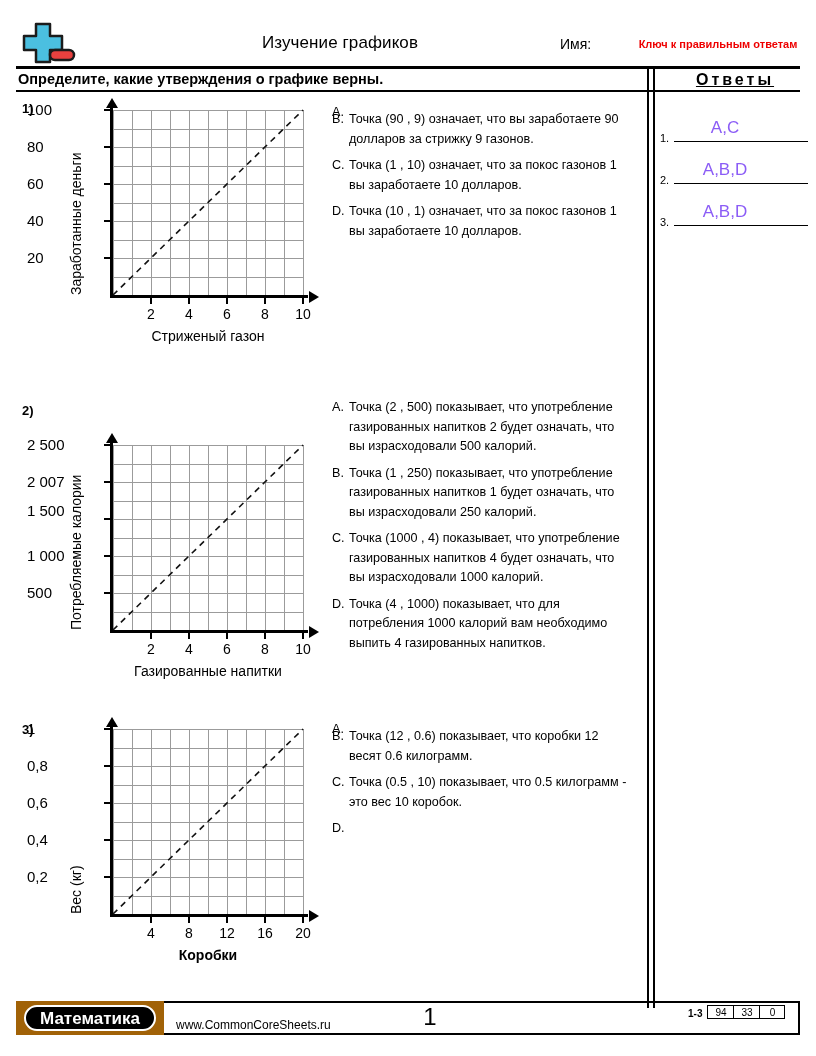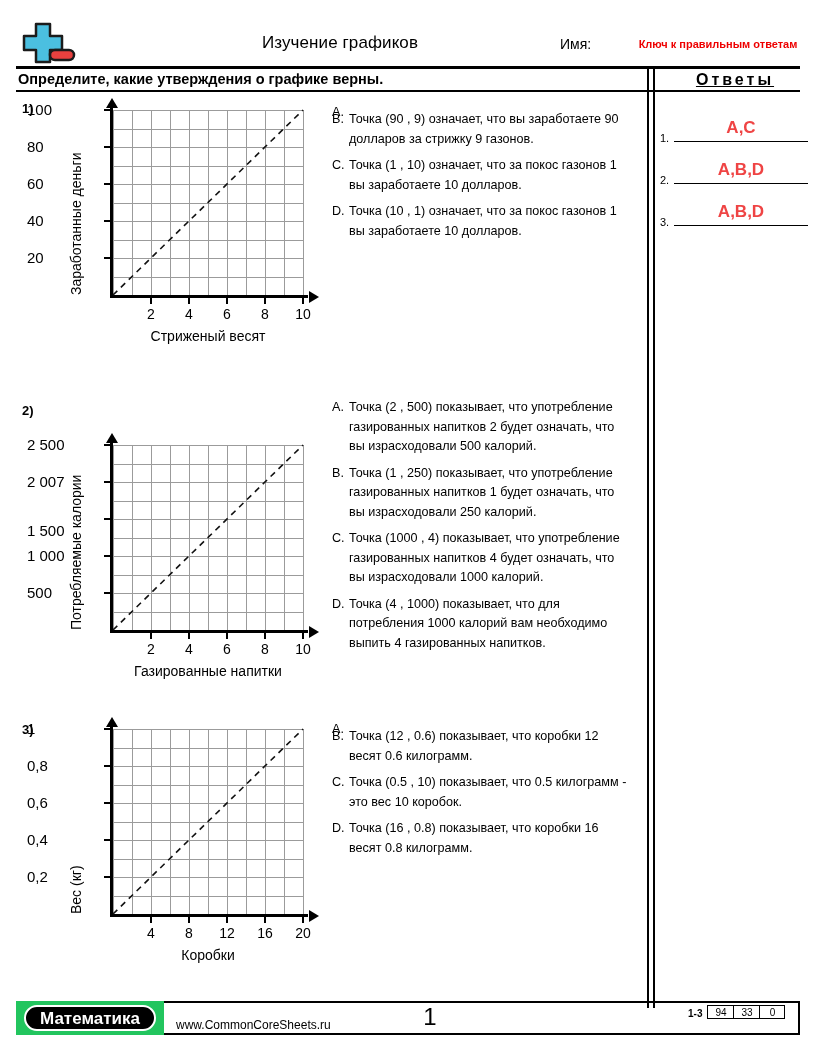--- a/index.html
+++ b/index.html
@@ -81,24 +81,24 @@
   }
   .answer-row {
     position: absolute; left: 660px;
     width: 148px; height: 34px;
   }
   .answer-num {
     position: absolute; left: 0; top: 14px;
     font-size: 11px;
   }
   .answer-value {
-    position: absolute; left: 16px; top: 0;
+    position: absolute; left: 0; top: 0;
     width: 130px; text-align: center;
-    font-size: 17px; font-weight: bold;
-    color: #ef4444;
+    font-size: 17px; font-weight: normal;
+    color: #8b5cf6;
   }
   .answer-line {
     position: absolute; left: 14px; top: 23px;
     width: 134px; height: 1px; background: #000;
   }
 
   
   .problem { position: absolute; left: 0; }
   .problem-number {
     position: absolute;
@@ -183,21 +183,21 @@
 
   
   #footer-box {
     position: absolute; left: 16px; top: 1001px;
     width: 784px; height: 34px;
     border: 2px solid #000;
   }
   #math-badge {
     position: absolute; left: 16px; top: 1001px;
     width: 148px; height: 34px;
-    background: #22c55e;
+    background: #a16207;
     color: #fff;
   }
   #math-badge-inner {
     position: absolute; left: 8px; top: 4px;
     width: 132px; height: 26px;
     background: #000;
     border: 2px solid #fff;
     border-radius: 13px;
     color: #fff;
     font-size: 17px; font-weight: bold;
@@ -300,21 +300,21 @@
         <div class="gridline-h" style="top: 37px; left: 0px; width: 190px;"></div>
         <div class="gridline-h" style="top: 56px; left: 0px; width: 190px;"></div>
         <div class="gridline-h" style="top: 74px; left: 0px; width: 190px;"></div>
         <div class="gridline-h" style="top: 93px; left: 0px; width: 190px;"></div>
         <div class="gridline-h" style="top: 111px; left: 0px; width: 190px;"></div>
         <div class="gridline-h" style="top: 130px; left: 0px; width: 190px;"></div>
         <div class="gridline-h" style="top: 148px; left: 0px; width: 190px;"></div>
         <div class="gridline-h" style="top: 167px; left: 0px; width: 190px;"></div>
         <div class="gridline-h" style="top: 185px; left: 0px; width: 190px;"></div>
       </div>
-    <div class="axis-label-x" id="chart1-xlabel" style="left: 73px; width: 270px; top: 233px;">Стриженый весят</div>
+    <div class="axis-label-x" id="chart1-xlabel" style="left: 73px; width: 270px; top: 233px;">Стриженый газон</div>
     <div class="axis-label-y" id="chart1-ylabel" style="left: 68px; top: 200px;">Заработанные деньги</div>
   <div class="axis-y" style="left: 110px; top: 13px; height: 190px;"></div>
       <div class="axis-x" style="left: 110px; top: 200px; width: 198px;"></div>
       <div class="arrow-up" style="left: 105.5px; top: 3px;"></div>
       <div class="arrow-right" style="left: 309px; top: 195.5px;"></div>
       <div class="tick-y" style="left: 104px; top: 162px;"></div>
       <div class="ytick-label" style="left: 27px; width: 74px; top: 154px;">20</div>
       <div class="tick-y" style="left: 104px; top: 125px;"></div>
       <div class="ytick-label" style="left: 27px; width: 74px; top: 117px;">40</div>
       <div class="tick-y" style="left: 104px; top: 88px;"></div>
@@ -389,21 +389,21 @@
     <div class="axis-label-y" id="chart2-ylabel" style="left: 68px; top: 200px;">Потребляемые калории</div>
   <div class="axis-y" style="left: 110px; top: 13px; height: 190px;"></div>
       <div class="axis-x" style="left: 110px; top: 200px; width: 198px;"></div>
       <div class="arrow-up" style="left: 105.5px; top: 3px;"></div>
       <div class="arrow-right" style="left: 309px; top: 195.5px;"></div>
       <div class="tick-y" style="left: 104px; top: 162px;"></div>
       <div class="ytick-label" style="left: 27px; width: 74px; top: 154px;">500</div>
       <div class="tick-y" style="left: 104px; top: 125px;"></div>
       <div class="ytick-label" style="left: 27px; width: 74px; top: 117px;">1 000</div>
       <div class="tick-y" style="left: 104px; top: 88px;"></div>
-      <div class="ytick-label" style="left: 27px; width: 74px; top: 92px;">1 500</div>
+      <div class="ytick-label" style="left: 27px; width: 74px; top: 72px;">1 500</div>
       <div class="tick-y" style="left: 104px; top: 51px;"></div>
       <div class="ytick-label" style="left: 27px; width: 74px; top: 43px;">2 007</div>
       <div class="tick-y" style="left: 104px; top: 14px;"></div>
       <div class="ytick-label" style="left: 27px; width: 74px; top: 6px;">2 500</div>
       <div class="tick-x" style="left: 150px; top: 203px;"></div>
       <div class="xtick-label" style="left: 131px; width: 40px; top: 211px;">2</div>
       <div class="tick-x" style="left: 188px; top: 203px;"></div>
       <div class="xtick-label" style="left: 169px; width: 40px; top: 211px;">4</div>
       <div class="tick-x" style="left: 226px; top: 203px;"></div>
       <div class="xtick-label" style="left: 207px; width: 40px; top: 211px;">6</div>
@@ -457,21 +457,21 @@
         <div class="gridline-h" style="top: 37px; left: 0px; width: 190px;"></div>
         <div class="gridline-h" style="top: 56px; left: 0px; width: 190px;"></div>
         <div class="gridline-h" style="top: 74px; left: 0px; width: 190px;"></div>
         <div class="gridline-h" style="top: 93px; left: 0px; width: 190px;"></div>
         <div class="gridline-h" style="top: 111px; left: 0px; width: 190px;"></div>
         <div class="gridline-h" style="top: 130px; left: 0px; width: 190px;"></div>
         <div class="gridline-h" style="top: 148px; left: 0px; width: 190px;"></div>
         <div class="gridline-h" style="top: 167px; left: 0px; width: 190px;"></div>
         <div class="gridline-h" style="top: 185px; left: 0px; width: 190px;"></div>
       </div>
-    <div class="axis-label-x" id="chart3-xlabel" style="left: 73px; width: 270px; top: 232px;">Коробки</div>
+    <div class="axis-label-x" id="chart3-xlabel" style="left: 73px; width: 270px; top: 232px; font-weight: bold;">Коробки</div>
     <div class="axis-label-y" id="chart3-ylabel" style="left: 68px; top: 199px;">Вес (кг)</div>
   <div class="axis-y" style="left: 110px; top: 12px; height: 190px;"></div>
       <div class="axis-x" style="left: 110px; top: 199px; width: 198px;"></div>
       <div class="arrow-up" style="left: 105.5px; top: 2px;"></div>
       <div class="arrow-right" style="left: 309px; top: 194.5px;"></div>
       <div class="tick-y" style="left: 104px; top: 161px;"></div>
       <div class="ytick-label" style="left: 27px; width: 74px; top: 153px;">0,2</div>
       <div class="tick-y" style="left: 104px; top: 124px;"></div>
       <div class="ytick-label" style="left: 27px; width: 74px; top: 116px;">0,4</div>
       <div class="tick-y" style="left: 104px; top: 87px;"></div>
@@ -502,21 +502,20 @@
     <div class="option">
       <span class="option-letter">B.</span>
       <span>Точка (12 , 0.6) показывает, что коробки 12 весят 0.6 килограмм.</span>
     </div>
     <div class="option">
       <span class="option-letter">C.</span>
       <span>Точка (0.5 , 10) показывает, что 0.5 килограмм - это вес 10 коробок.</span>
     </div>
     <div class="option">
       <span class="option-letter">D.</span>
-      <span>Точка (16 , 0.8) показывает, что коробки 16 весят 0.8 килограмм.</span>
     </div>
   </div>
 </div>
 
 <div id="footer">
   <div id="footer-box"></div>
   <div id="math-badge">
     <div id="math-badge-inner">Математика</div>
   </div>
   <div id="footer-url">www.CommonCoreSheets.ru</div>

